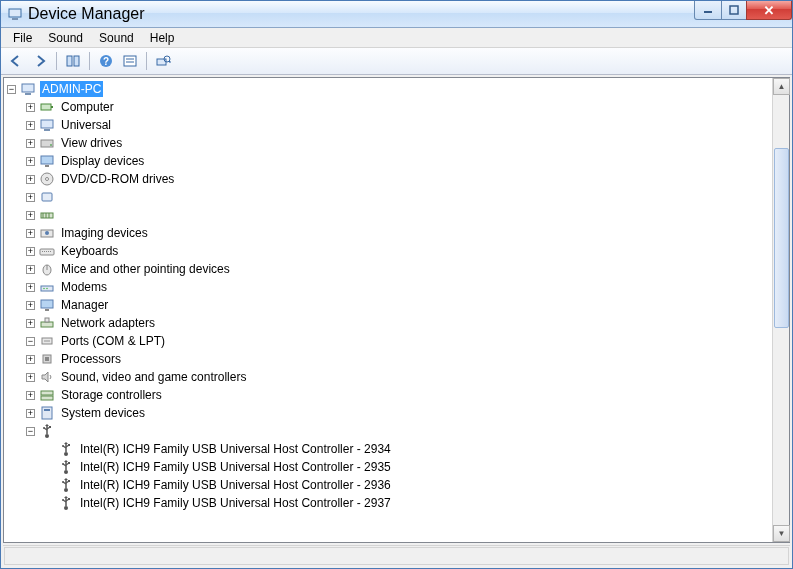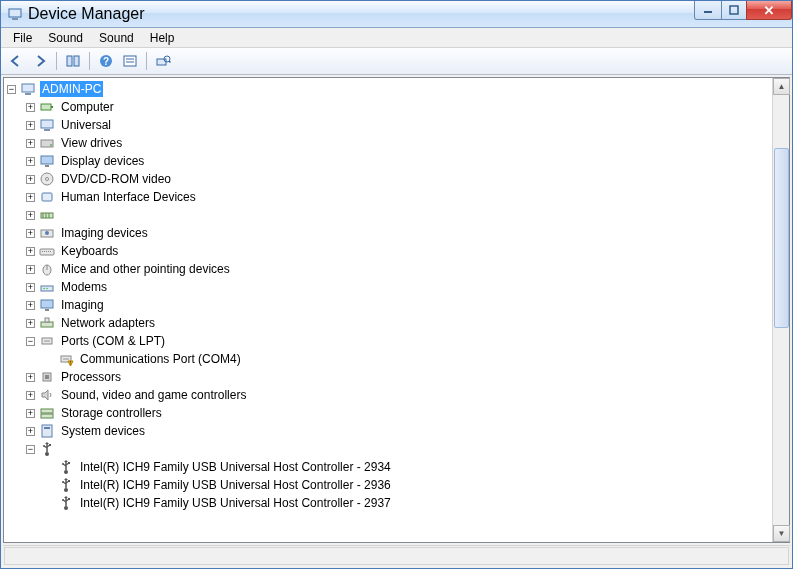--- a/index.html
+++ b/index.html
@@ -171,31 +171,30 @@
         </div>
         <div class="node">
           <span class="indent" style="width: 19px;"></span>
           <span class="exp">+</span>
           <span class="node-icon">
             <svg width="16" height="16">
               <circle cx="8" cy="8" r="6" fill="#e8e8e8" stroke="#888"></circle>
               <circle cx="8" cy="8" r="1.5" fill="#fff" stroke="#888"></circle>
             </svg>
           </span>
-          <span class="node-label">DVD/CD-ROM video</span>
+          <span class="node-label">DVD/CD-ROM drives</span>
         </div>
         <div class="node">
           <span class="indent" style="width: 19px;"></span>
           <span class="exp">+</span>
           <span class="node-icon">
             <svg width="16" height="16">
               <rect x="3" y="4" width="10" height="8" rx="1" fill="#e4ecf7" stroke="#5a7fb0"></rect>
             </svg>
           </span>
-          <span class="node-label">Human Interface Devices</span>
         </div>
         <div class="node">
           <span class="indent" style="width: 19px;"></span>
           <span class="exp">+</span>
           <span class="node-icon">
             <svg width="16" height="16">
               <rect x="2" y="6" width="12" height="5" fill="#d8e4d0" stroke="#5a8a4a"></rect>
               <line x1="4" y1="6" x2="4" y2="11" stroke="#5a8a4a"></line>
               <line x1="7" y1="6" x2="7" y2="11" stroke="#5a8a4a"></line>
               <line x1="10" y1="6" x2="10" y2="11" stroke="#5a8a4a"></line>
@@ -253,21 +252,21 @@
         </div>
         <div class="node">
           <span class="indent" style="width: 19px;"></span>
           <span class="exp">+</span>
           <span class="node-icon">
             <svg width="16" height="16">
               <rect x="2" y="3" width="12" height="8" fill="#b6d4f2" stroke="#5a7fb0"></rect>
               <rect x="6" y="12" width="4" height="2" fill="#888"></rect>
             </svg>
           </span>
-          <span class="node-label">Imaging</span>
+          <span class="node-label">Manager</span>
         </div>
         <div class="node">
           <span class="indent" style="width: 19px;"></span>
           <span class="exp">+</span>
           <span class="node-icon">
             <svg width="16" height="16">
               <rect x="2" y="7" width="12" height="5" fill="#d8e4d0" stroke="#5a8a4a"></rect>
               <rect x="6" y="3" width="4" height="4" fill="#e8e8e8" stroke="#888"></rect>
             </svg>
           </span>
@@ -278,35 +277,20 @@
           <span class="exp">−</span>
           <span class="node-icon">
             <svg width="16" height="16">
               <rect x="3" y="5" width="10" height="6" fill="#e8e8e8" stroke="#888"></rect>
               <circle cx="6" cy="8" r="0.8" fill="#888"></circle>
               <circle cx="8" cy="8" r="0.8" fill="#888"></circle>
               <circle cx="10" cy="8" r="0.8" fill="#888"></circle>
             </svg>
           </span>
           <span class="node-label">Ports (COM &amp; LPT)</span>
-        </div>
-        <div class="node">
-          <span class="indent" style="width: 38px;"></span>
-          <span class="exp-spacer"></span>
-          <span class="node-icon">
-            <svg width="16" height="16">
-              <rect x="3" y="5" width="10" height="6" fill="#e8e8e8" stroke="#888"></rect>
-              <circle cx="6" cy="8" r="0.8" fill="#888"></circle>
-              <circle cx="8" cy="8" r="0.8" fill="#888"></circle>
-              <circle cx="10" cy="8" r="0.8" fill="#888"></circle>
-              <path d="M10 10 L15 10 L12.5 15 Z" fill="#f0c020" stroke="#b08000"></path>
-              <text x="12.5" y="14" text-anchor="middle" font-size="5" fill="#000">!</text>
-            </svg>
-          </span>
-          <span class="node-label">Communications Port (COM4)</span>
         </div>
         <div class="node">
           <span class="indent" style="width: 19px;"></span>
           <span class="exp">+</span>
           <span class="node-icon">
             <svg width="16" height="16">
               <rect x="4" y="4" width="8" height="8" fill="#d8d8d8" stroke="#888"></rect>
               <rect x="6" y="6" width="4" height="4" fill="#888"></rect>
             </svg>
           </span>
@@ -380,35 +364,50 @@
           <span class="node-icon">
             <svg width="16" height="16">
               <circle cx="8" cy="13" r="2" fill="#555"></circle>
               <line x1="8" y1="11" x2="8" y2="3" stroke="#555" stroke-width="1.5"></line>
               <path d="M8 7 L5 5 M8 6 L11 4" stroke="#555" stroke-width="1.3" fill="none"></path>
               <circle cx="5" cy="5" r="1" fill="#555"></circle>
               <rect x="10" y="3" width="2" height="2" fill="#555"></rect>
               <path d="M6 3 L8 1 L10 3 Z" fill="#555"></path>
             </svg>
           </span>
-          <span class="node-label">Intel(R) ICH9 Family USB Universal Host Controller - 2936</span>
+          <span class="node-label">Intel(R) ICH9 Family USB Universal Host Controller - 2935</span>
         </div>
         <div class="node">
           <span class="indent" style="width: 38px;"></span>
           <span class="exp-spacer"></span>
           <span class="node-icon">
             <svg width="16" height="16">
               <circle cx="8" cy="13" r="2" fill="#555"></circle>
               <line x1="8" y1="11" x2="8" y2="3" stroke="#555" stroke-width="1.5"></line>
               <path d="M8 7 L5 5 M8 6 L11 4" stroke="#555" stroke-width="1.3" fill="none"></path>
               <circle cx="5" cy="5" r="1" fill="#555"></circle>
               <rect x="10" y="3" width="2" height="2" fill="#555"></rect>
               <path d="M6 3 L8 1 L10 3 Z" fill="#555"></path>
             </svg>
           </span>
+          <span class="node-label">Intel(R) ICH9 Family USB Universal Host Controller - 2936</span>
+        </div>
+        <div class="node">
+          <span class="indent" style="width: 38px;"></span>
+          <span class="exp-spacer"></span>
+          <span class="node-icon">
+            <svg width="16" height="16">
+              <circle cx="8" cy="13" r="2" fill="#555"></circle>
+              <line x1="8" y1="11" x2="8" y2="3" stroke="#555" stroke-width="1.5"></line>
+              <path d="M8 7 L5 5 M8 6 L11 4" stroke="#555" stroke-width="1.3" fill="none"></path>
+              <circle cx="5" cy="5" r="1" fill="#555"></circle>
+              <rect x="10" y="3" width="2" height="2" fill="#555"></rect>
+              <path d="M6 3 L8 1 L10 3 Z" fill="#555"></path>
+            </svg>
+          </span>
           <span class="node-label">Intel(R) ICH9 Family USB Universal Host Controller - 2937</span>
         </div>
       </div>
     <div class="scroll-track">
       <div class="scroll-arrow" style="top:0">▲</div>
       <div class="scroll-thumb"></div>
       <div class="scroll-arrow" style="bottom:0">▼</div>
     </div>
   </div>
 

